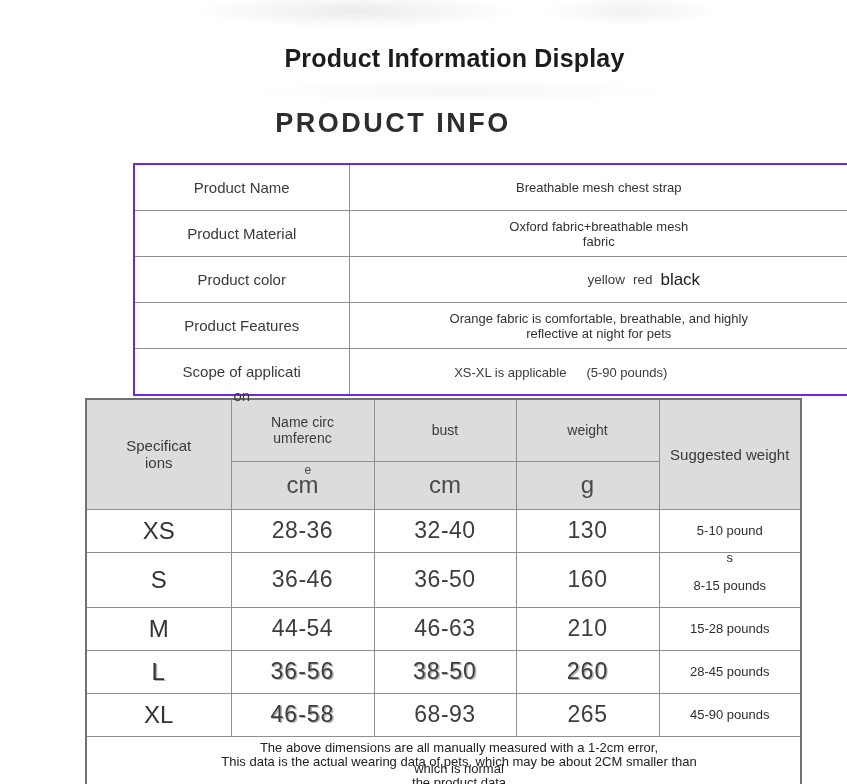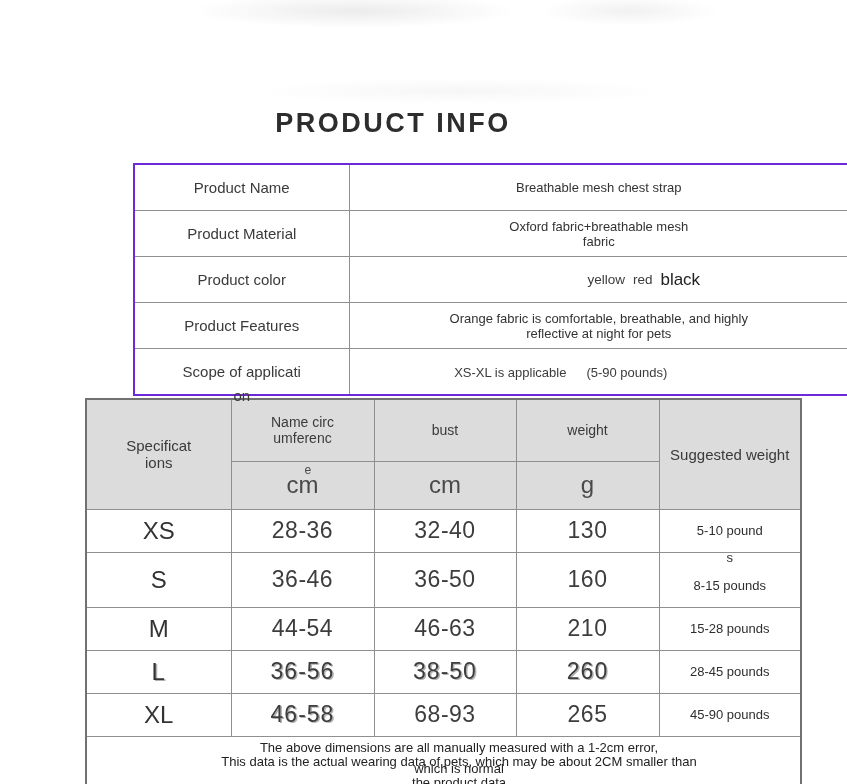--- a/index.html
+++ b/index.html
@@ -71,20 +71,21 @@
 </style>
 </head>
 <body>
 
 <div class="page">
 
   <div class="blob blob1"></div>
   <div class="blob blob2"></div>
   <div class="blob blob3"></div>
 
+  <div class="main-title">Product Information Display</div>
   <div class="sub-title">PRODUCT INFO</div>
 
   <table class="info-table">
     <colgroup>
         <col style="width:215px">
         <col style="width:500px">
       </colgroup>
     <tbody>
         <tr>
       <td class="info-label">Product Name</td>

